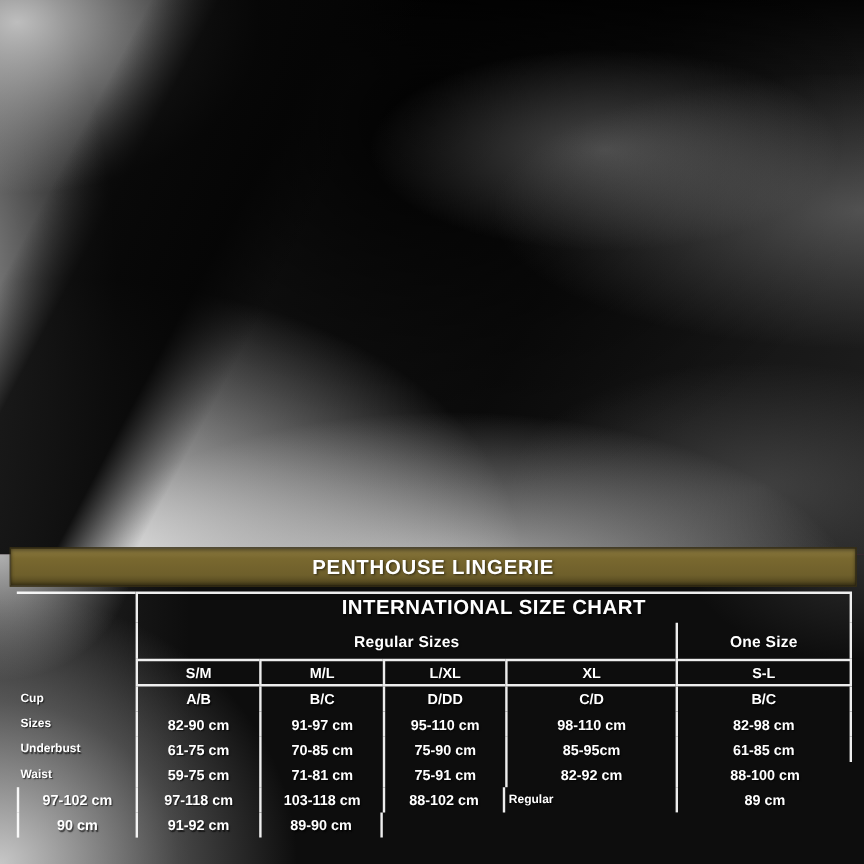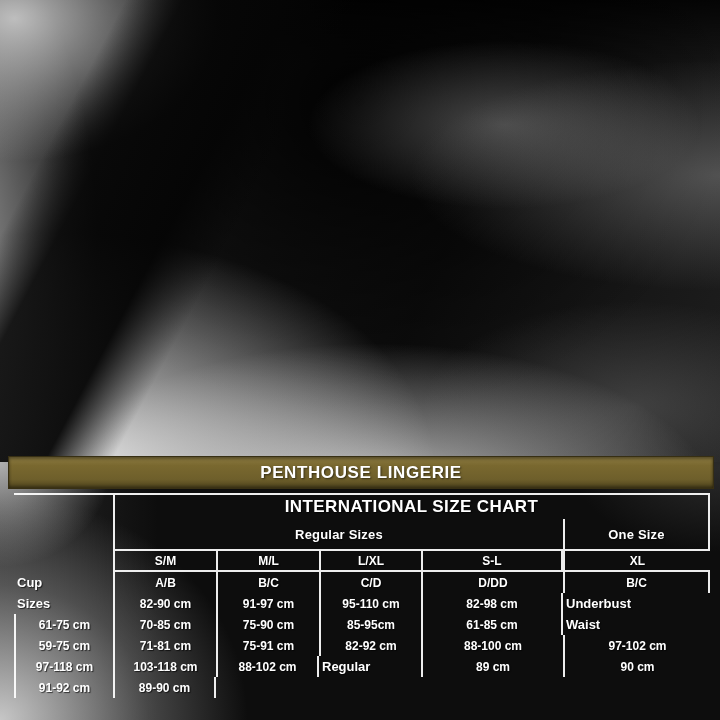--- a/index.html
+++ b/index.html
@@ -59,21 +59,21 @@
     min-width:0;white-space:nowrap;
   }
   .bt{border-top:2px solid rgba(255,255,255,.93);}
   .bb{border-bottom:2px solid rgba(255,255,255,.93);}
   .bl{border-left:2px solid rgba(255,255,255,.93);}
   .br{border-right:2px solid rgba(255,255,255,.93);}
   .span5{grid-column:span 5;}
   .span4{grid-column:span 4;}
   .title-cell{font-size:17px;letter-spacing:.4px;}
   .group-cell{font-size:13px;letter-spacing:.2px;}
-  .rowlabel{justify-content:flex-start;padding-left:3px;font-size:13px;}
+  .rowlabel{justify-content:flex-start;padding-left:3px;font-size:10px;}
 </style>
 </head>
 <body>
 
 <div class="stage">
   <div class="photo"></div>
   <div class="lower"></div>
 
   <div class="banner">
     <span>PENTHOUSE LINGERIE</span>
@@ -85,34 +85,35 @@
     <div class="c bt br bl span5 title-cell">INTERNATIONAL SIZE CHART</div>
 
     <div class="c"></div>
     <div class="c bl span4 group-cell">Regular Sizes</div>
     <div class="c bl br group-cell">One Size</div>
 
     <div class="c"></div>
     <div class="c bt bb bl">S/M</div>
     <div class="c bt bb bl">M/L</div>
     <div class="c bt bb bl">L/XL</div>
+    <div class="c bt bb bl">XL</div>
     <div class="c bt bb bl br">S-L</div>
-    <div class="c bt bb bl">XL</div>
 
     <div class="c rowlabel">Cup</div>
     <div class="c bl">A/B</div>
     <div class="c bl">B/C</div>
+    <div class="c bl">D/DD</div>
     <div class="c bl">C/D</div>
-    <div class="c bl">D/DD</div>
     <div class="c bl br">B/C</div>
 
     <div class="c rowlabel">Sizes</div>
     <div class="c bl">82-90 cm</div>
     <div class="c bl">91-97 cm</div>
     <div class="c bl">95-110 cm</div>
+    <div class="c bl">98-110 cm</div>
     <div class="c bl br">82-98 cm</div>
 
     <div class="c rowlabel">Underbust</div>
     <div class="c bl">61-75 cm</div>
     <div class="c bl">70-85 cm</div>
     <div class="c bl">75-90 cm</div>
     <div class="c bl">85-95cm</div>
     <div class="c bl br">61-85 cm</div>
 
     <div class="c rowlabel">Waist</div>

